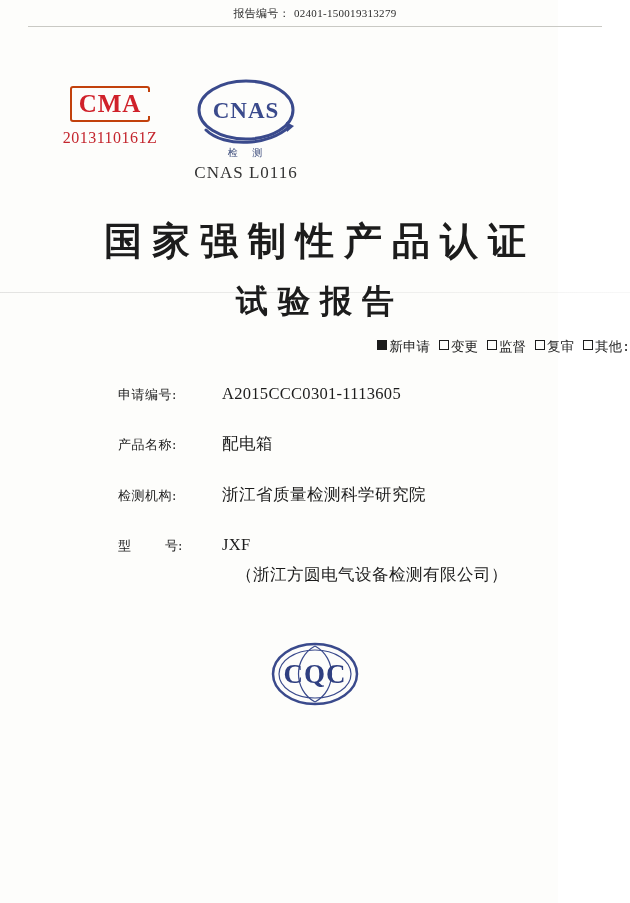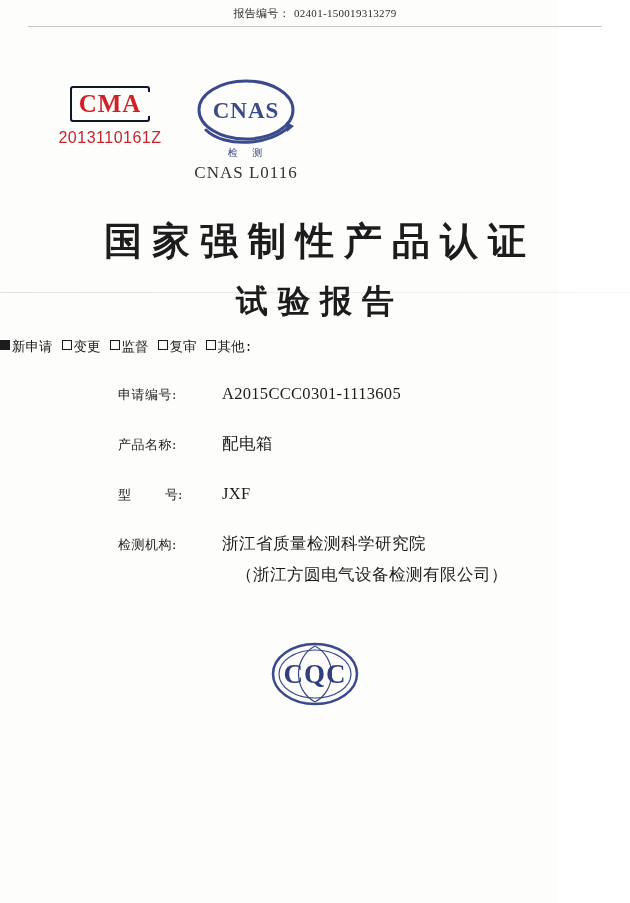--- a/index.html
+++ b/index.html
@@ -47,21 +47,21 @@
   
   .cma-block {
     position: absolute;
     top: 86px;
     left: 40px;
     width: 140px;
     text-align: center;
   }
   .cma-mark {
     display: inline-block;
-    border: 2px solid #0f172a;
+    border: 2px solid #c2410c;
     border-radius: 3px;
     padding: 3px 7px 4px 7px;
     color: #d0212a;
     font-size: 25px;
     font-weight: bold;
     letter-spacing: 1px;
     font-family: "Liberation Serif", serif;
     line-height: 1;
     position: relative;
   }
@@ -72,21 +72,21 @@
     top: 4px;
     bottom: 4px;
     width: 8px;
     background: #fdfdfb;
   }
   .cma-code {
     margin-top: 7px;
     color: #c4262e;
     font-size: 16px;
     letter-spacing: 0.5px;
-    font-family: Liberation Sans, sans-serif;
+    font-family: Liberation Serif, serif;
   }
 
   
   .cnas-block {
     position: absolute;
     top: 76px;
     left: 176px;
     width: 140px;
     text-align: center;
   }
@@ -141,21 +141,21 @@
     left: 0; top: 292px;
     width: 630px; height: 1px;
     background: linear-gradient(to right, rgba(0,0,0,0.10), rgba(0,0,0,0.03));
   }
 
   
   .checkbox-row {
     position: absolute;
     top: 338px;
     left: 0; width: 630px;
-    text-align: left;
+    text-align: right;
     font-size: 13.5px;
     font-family: Liberation Mono, monospace;
     color: #1c1c1c;
   }
   .cb-item {
     display: inline-block;
     margin-right: 9px;
     white-space: nowrap;
   }
   .cb-item:last-child { margin-right: 0; }
@@ -264,27 +264,27 @@
       <span class="field-label">申请编号:</span>
       <span class="field-value">A2015CCC0301-1113605</span>
     </div>
 
     <div class="field-row">
       <span class="field-label">产品名称:</span>
       <span class="field-value cjk">配电箱</span>
     </div>
 
     <div class="field-row">
+      <span class="field-label">检测机构:</span>
+      <span class="field-value cjk">浙江省质量检测科学研究院</span>
+    </div>
+
+    <div class="field-row">
       <span class="field-label spaced"><span>型</span><span class="gap"></span><span>号:</span></span>
       <span class="field-value">JXF</span>
-    </div>
-
-    <div class="field-row">
-      <span class="field-label">检测机构:</span>
-      <span class="field-value cjk">浙江省质量检测科学研究院</span>
     </div>
     <div class="field-sub">（浙江方圆电气设备检测有限公司）</div>
 
   </div>
 
   <div class="cqc-block">
     <div class="cqc-logo">
       <svg width="104" height="72" viewBox="0 0 104 72">
         <ellipse cx="52" cy="36" rx="42" ry="30" fill="none" stroke="#3a4a8c" stroke-width="2.5"></ellipse>
         <ellipse cx="52" cy="36" rx="36" ry="24" fill="none" stroke="#3a4a8c" stroke-width="1.2"></ellipse>

